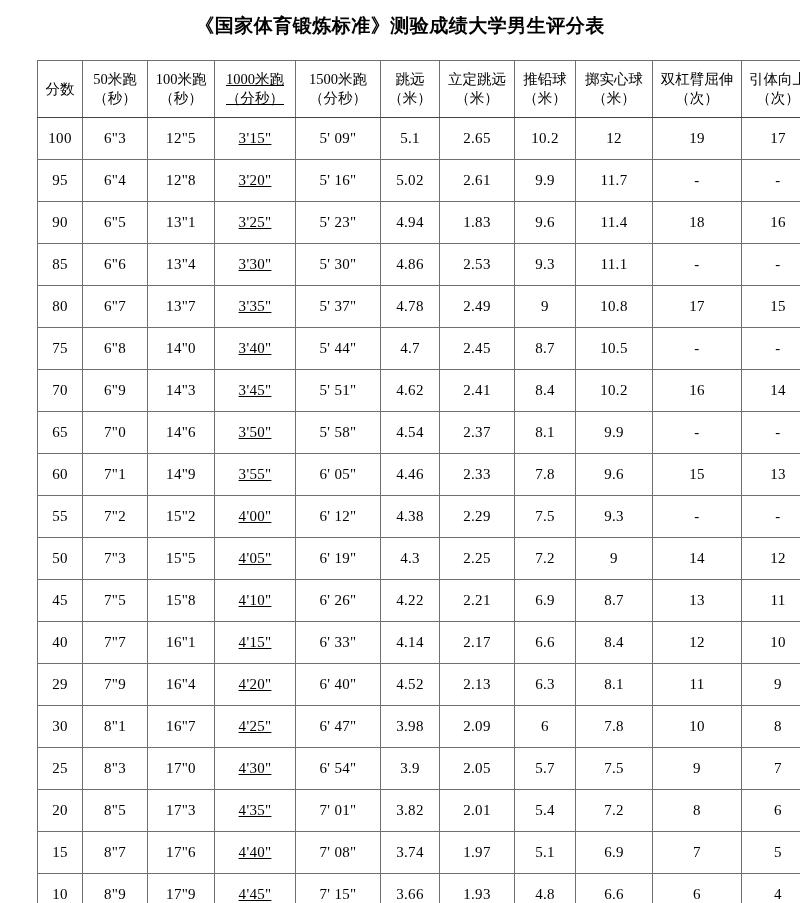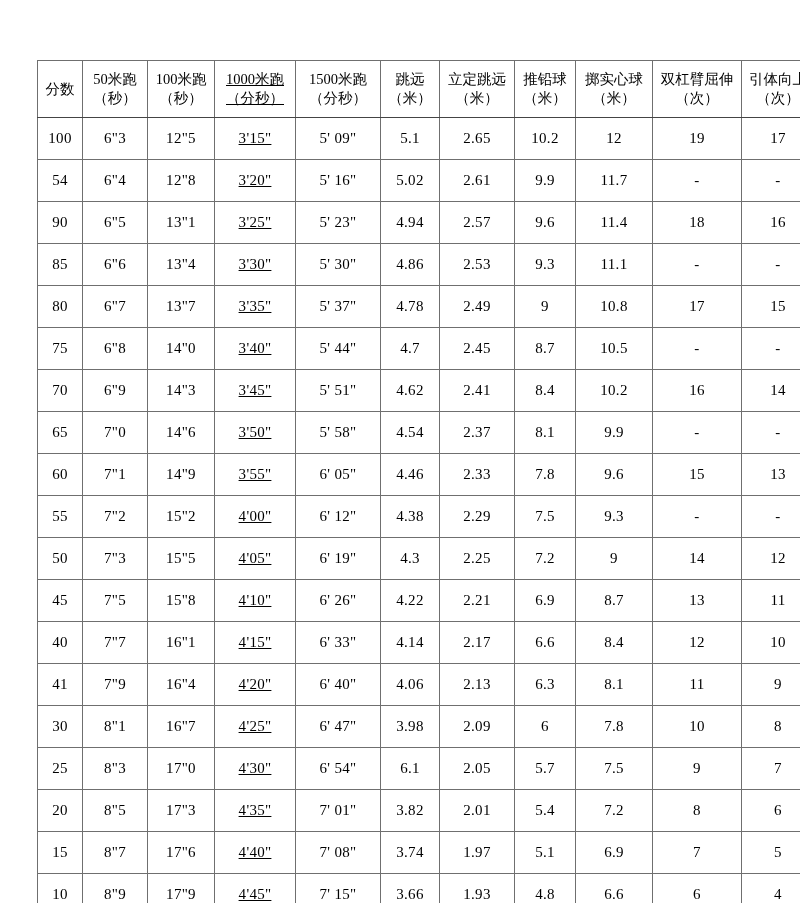--- a/index.html
+++ b/index.html
@@ -69,20 +69,21 @@
   .c-shot{width:60px;border-radius:6px;}
   .c-ball{width:76px;margin-top:43px;}
   .c-dip{width:88px;}
   .c-pull{width:72px;}
 </style>
 </head>
 <body>
 
 <div class="page">
 
+  <div class="doc-title">《国家体育锻炼标准》测验成绩大学男生评分表</div>
 
   <div class="table-wrap">
     <table class="score">
       <thead>
         <tr id="header-row">
             <th class="c-score">
               <span class="l1">分数</span>
             </th>
             <th class="c-50">
               <span class="l1">50米跑</span>
@@ -134,40 +135,40 @@
             <td class="c-1000">3'15"</td>
             <td class="c-1500">5' 09"</td>
             <td class="c-long">5.1</td>
             <td class="c-stand">2.65</td>
             <td class="c-shot">10.2</td>
             <td class="c-ball">12</td>
             <td class="c-dip">19</td>
             <td class="c-pull">17</td>
           </tr>
           <tr>
-            <td class="c-score">54</td>
+            <td class="c-score">95</td>
             <td class="c-50">6"4</td>
             <td class="c-100">12"8</td>
             <td class="c-1000">3'20"</td>
             <td class="c-1500">5' 16"</td>
             <td class="c-long">5.02</td>
             <td class="c-stand">2.61</td>
             <td class="c-shot">9.9</td>
             <td class="c-ball">11.7</td>
             <td class="c-dip">-</td>
             <td class="c-pull">-</td>
           </tr>
           <tr>
             <td class="c-score">90</td>
             <td class="c-50">6"5</td>
             <td class="c-100">13"1</td>
             <td class="c-1000">3'25"</td>
             <td class="c-1500">5' 23"</td>
             <td class="c-long">4.94</td>
-            <td class="c-stand">2.57</td>
+            <td class="c-stand">1.83</td>
             <td class="c-shot">9.6</td>
             <td class="c-ball">11.4</td>
             <td class="c-dip">18</td>
             <td class="c-pull">16</td>
           </tr>
           <tr>
             <td class="c-score">85</td>
             <td class="c-50">6"6</td>
             <td class="c-100">13"4</td>
             <td class="c-1000">3'30"</td>
@@ -290,26 +291,26 @@
             <td class="c-1000">4'15"</td>
             <td class="c-1500">6' 33"</td>
             <td class="c-long">4.14</td>
             <td class="c-stand">2.17</td>
             <td class="c-shot">6.6</td>
             <td class="c-ball">8.4</td>
             <td class="c-dip">12</td>
             <td class="c-pull">10</td>
           </tr>
           <tr>
-            <td class="c-score">41</td>
+            <td class="c-score">29</td>
             <td class="c-50">7"9</td>
             <td class="c-100">16"4</td>
             <td class="c-1000">4'20"</td>
             <td class="c-1500">6' 40"</td>
-            <td class="c-long">4.06</td>
+            <td class="c-long">4.52</td>
             <td class="c-stand">2.13</td>
             <td class="c-shot">6.3</td>
             <td class="c-ball">8.1</td>
             <td class="c-dip">11</td>
             <td class="c-pull">9</td>
           </tr>
           <tr>
             <td class="c-score">30</td>
             <td class="c-50">8"1</td>
             <td class="c-100">16"7</td>
@@ -321,21 +322,21 @@
             <td class="c-ball">7.8</td>
             <td class="c-dip">10</td>
             <td class="c-pull">8</td>
           </tr>
           <tr>
             <td class="c-score">25</td>
             <td class="c-50">8"3</td>
             <td class="c-100">17"0</td>
             <td class="c-1000">4'30"</td>
             <td class="c-1500">6' 54"</td>
-            <td class="c-long">6.1</td>
+            <td class="c-long">3.9</td>
             <td class="c-stand">2.05</td>
             <td class="c-shot">5.7</td>
             <td class="c-ball">7.5</td>
             <td class="c-dip">9</td>
             <td class="c-pull">7</td>
           </tr>
           <tr>
             <td class="c-score">20</td>
             <td class="c-50">8"5</td>
             <td class="c-100">17"3</td>

